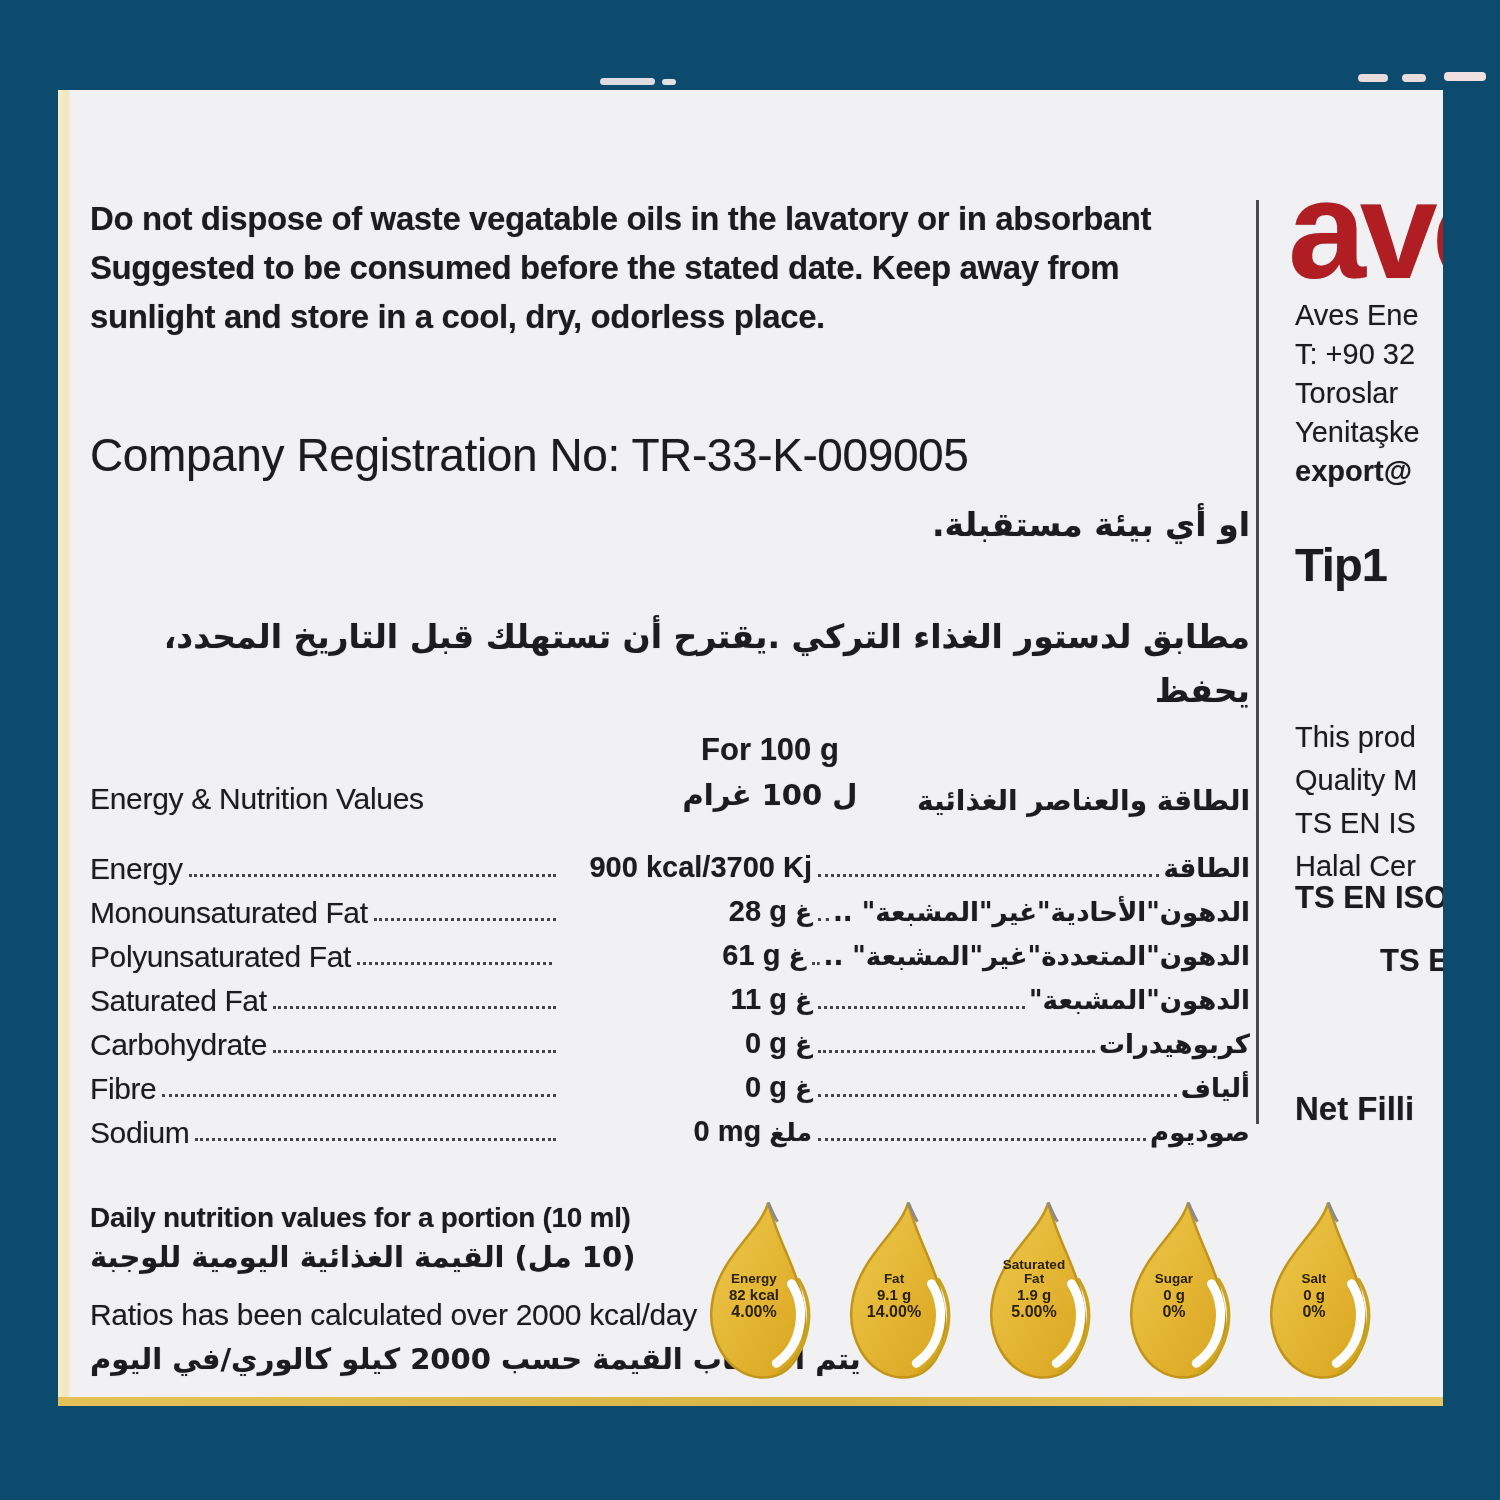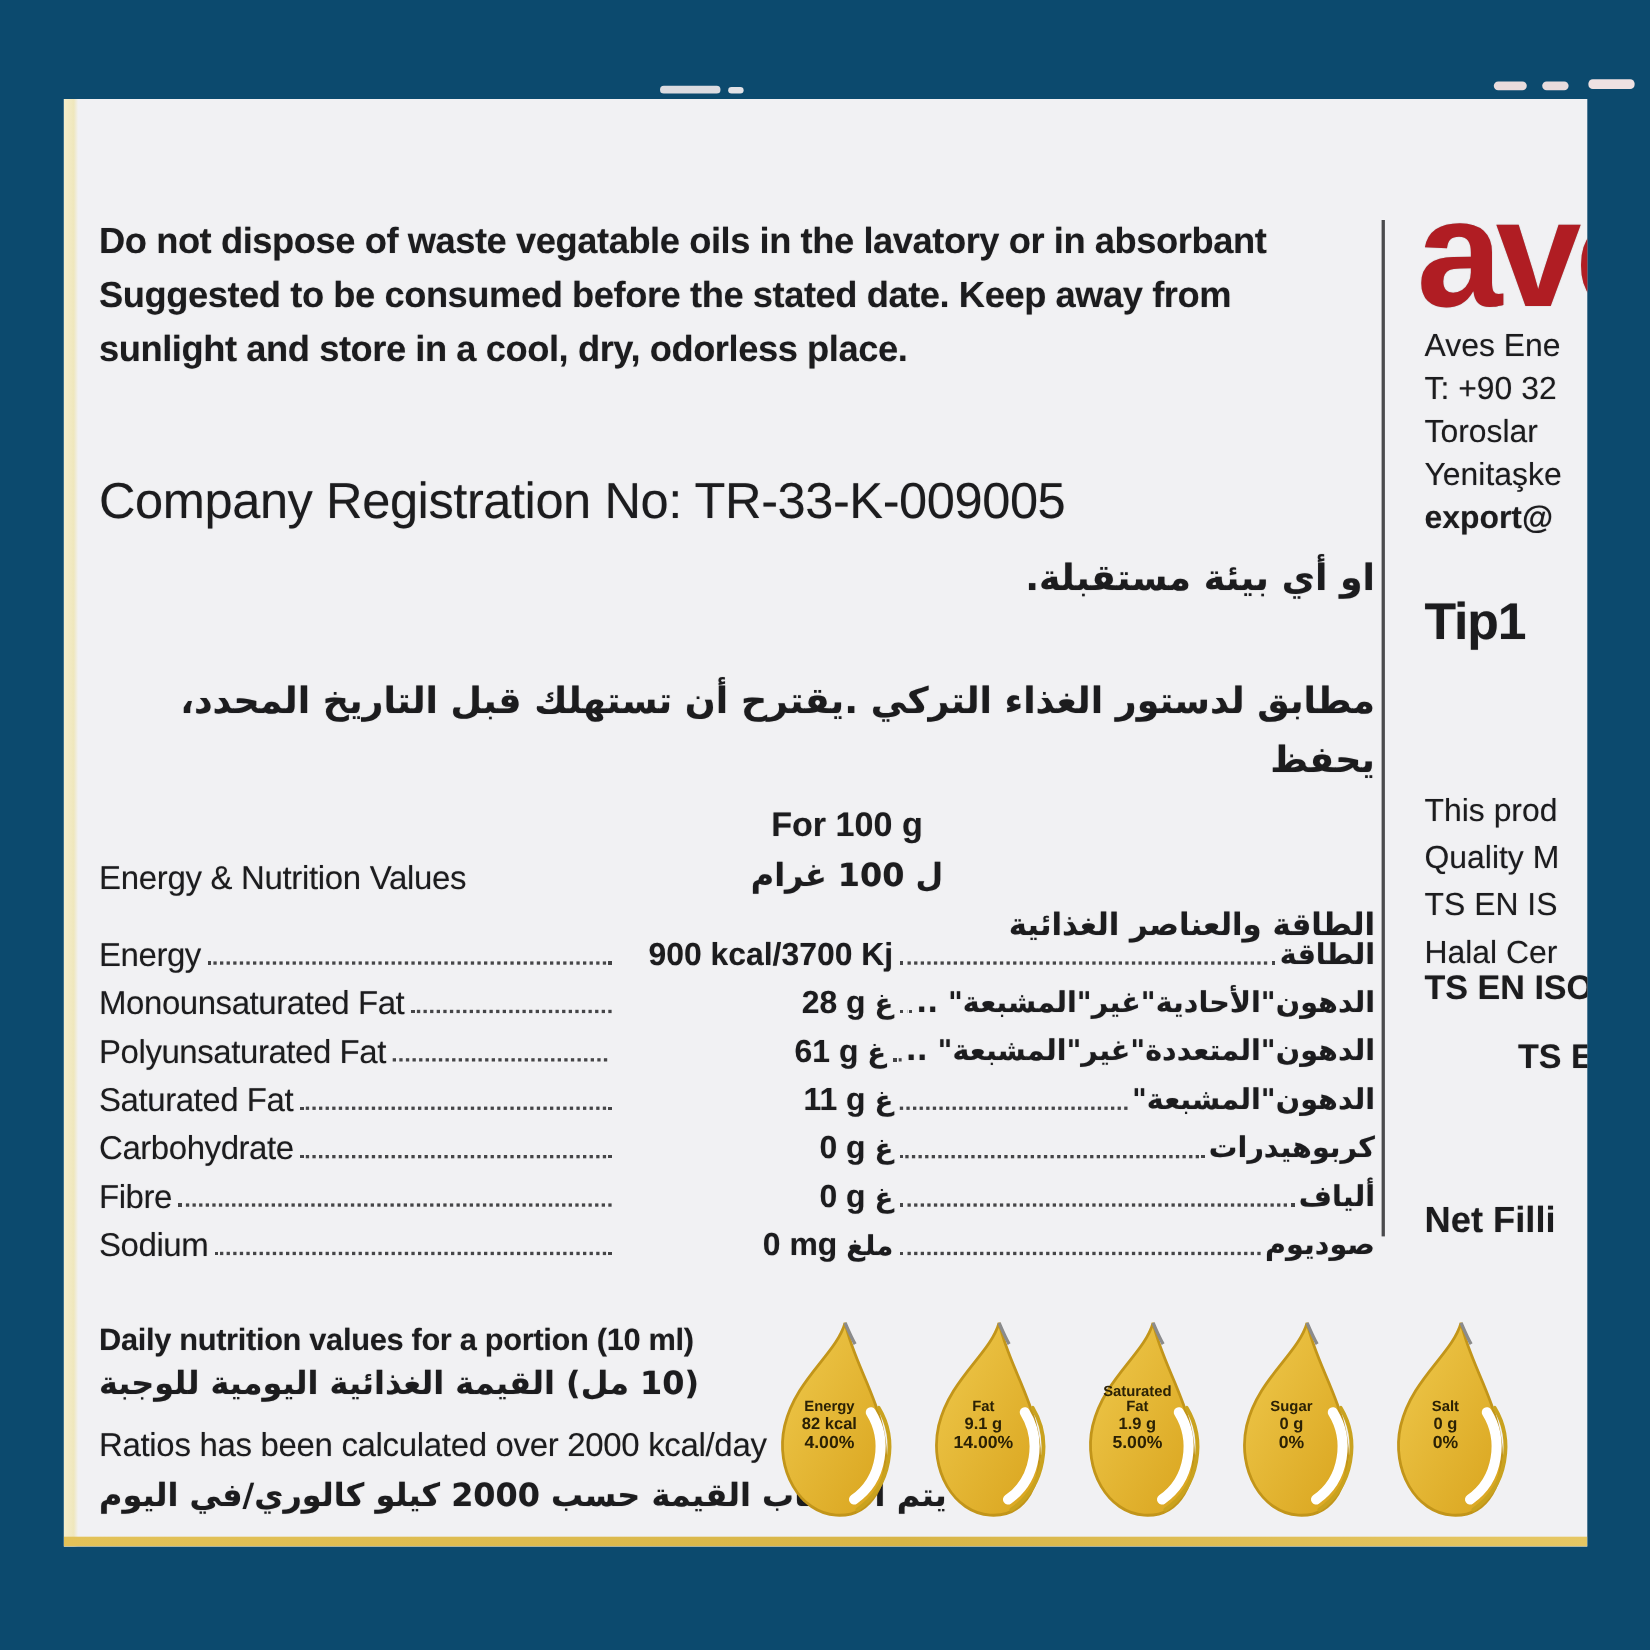--- a/index.html
+++ b/index.html
@@ -12,21 +12,21 @@
   
   .disposal{position:absolute;left:32px;top:104px;width:1165px;font-size:33px;line-height:49px;font-weight:600;letter-spacing:-.4px;}
   .registration{position:absolute;left:32px;top:338px;font-size:46px;font-weight:400;letter-spacing:-.4px;}
   .ar{font-family:"DejaVu Sans",sans-serif;direction:rtl;}
   .ar-par{position:absolute;left:32px;width:1160px;text-align:right;font-size:33px;line-height:54px;font-weight:700;}
   
   .table{position:absolute;left:32px;top:640px;width:1160px;}
   .for100en{position:absolute;left:545px;top:2px;width:270px;text-align:center;font-size:31px;font-weight:700;}
   .hdr-en{position:absolute;left:0;top:52px;font-size:30px;font-weight:400;letter-spacing:-.3px;}
   .for100ar{position:absolute;left:545px;top:48px;width:270px;text-align:center;font-size:29px;font-weight:700;}
-  .hdr-ar{position:absolute;right:0;top:54px;font-size:28px;font-weight:700;margin-top:40px;}
+  .hdr-ar{position:absolute;right:0;top:54px;font-size:28px;font-weight:700;}
   .rows{position:absolute;left:0;top:112px;width:1160px;}
   .trow{display:flex;height:44px;align-items:flex-end;}
   .en-cell{width:470px;display:flex;align-items:flex-end;}
   .en-label{font-size:30px;font-weight:500;letter-spacing:-.4px;white-space:nowrap;line-height:34px;}
   .dots{flex:1;border-bottom:3px dotted #454547;margin:0 4px 9px 6px;min-width:8px;}
   .val-cell{width:252px;text-align:right;font-size:29px;font-weight:700;line-height:34px;white-space:nowrap;}
   .ar-unit{font-family:"DejaVu Sans",sans-serif;font-size:25px;font-weight:700;}
   .ar-cell{flex:1;display:flex;align-items:flex-end;}
   .ar-label{font-size:26px;font-weight:700;white-space:nowrap;line-height:36px;}
   

